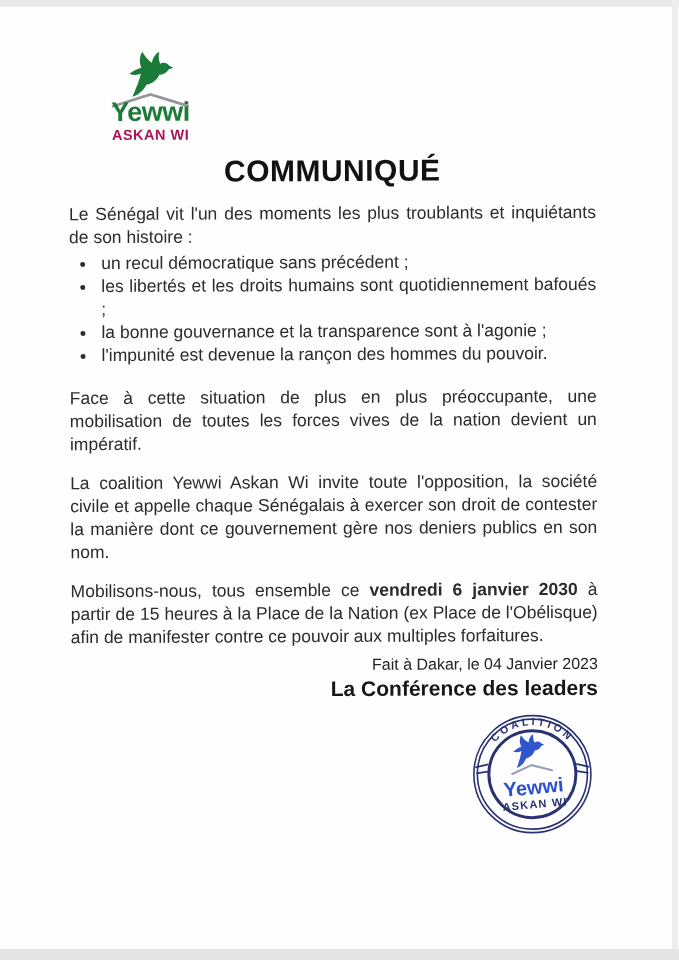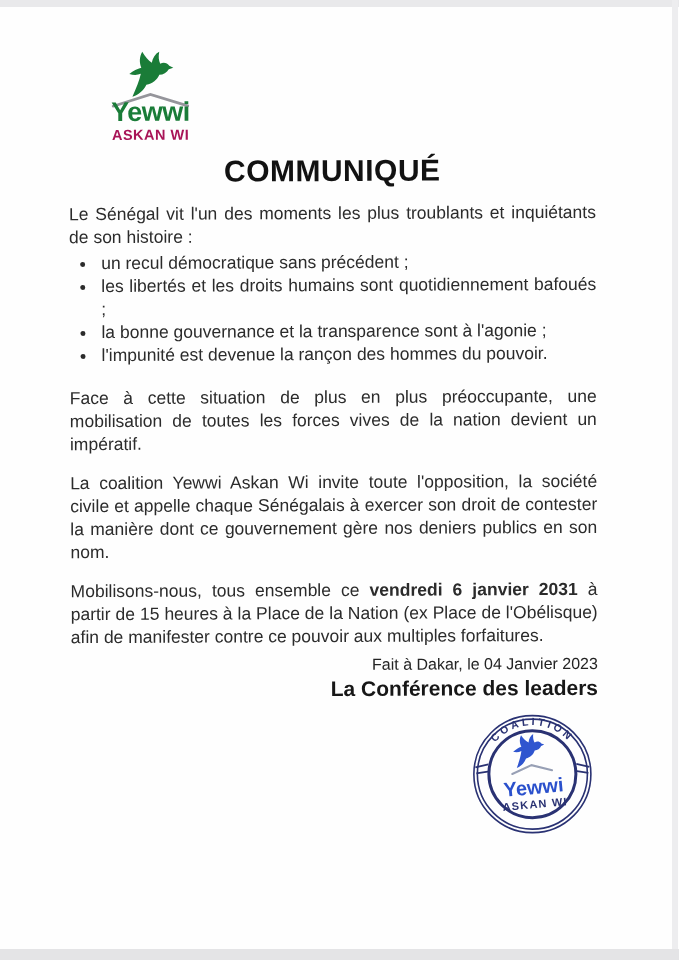--- a/index.html
+++ b/index.html
@@ -77,21 +77,21 @@
       <li>un recul démocratique sans précédent ;</li>
       <li>les libertés et les droits humains sont quotidiennement bafoués ;</li>
       <li>la bonne gouvernance et la transparence sont à l'agonie ;</li>
       <li>l'impunité est devenue la rançon des hommes du pouvoir.</li>
     </ul>
 
     <p class="para p-face">Face à cette situation de plus en plus préoccupante, une mobilisation de toutes les forces vives de la nation devient un impératif.</p>
 
     <p class="para p-coalition">La coalition Yewwi Askan Wi invite toute l'opposition, la société civile et appelle chaque Sénégalais à exercer son droit de contester la manière dont ce gouvernement gère nos deniers publics en son nom.</p>
 
-    <p class="para p-mobilize"><span>Mobilisons-nous, tous ensemble ce </span><span class="bold">vendredi 6 janvier 2031</span><span> à partir de 15 heures à la Place de la Nation (ex Place de l'Obélisque) afin de manifester contre ce pouvoir aux multiples forfaitures.</span></p>
+    <p class="para p-mobilize"><span>Mobilisons-nous, tous ensemble ce </span><span class="bold">vendredi 6 janvier 2030</span><span> à partir de 15 heures à la Place de la Nation (ex Place de l'Obélisque) afin de manifester contre ce pouvoir aux multiples forfaitures.</span></p>
 
     <div class="closing">
       <div class="place-date">Fait à Dakar, le 04 Janvier 2023</div>
       <div class="signature">La Conférence des leaders</div>
     </div>
 
     <svg class="stamp" viewBox="0 0 132 124">
       <g stroke="#2a3273" fill="none">
         <circle cx="66" cy="62" r="58.5" stroke-width="1.6"></circle>
         <circle cx="66" cy="62" r="55" stroke-width="1.6"></circle>

